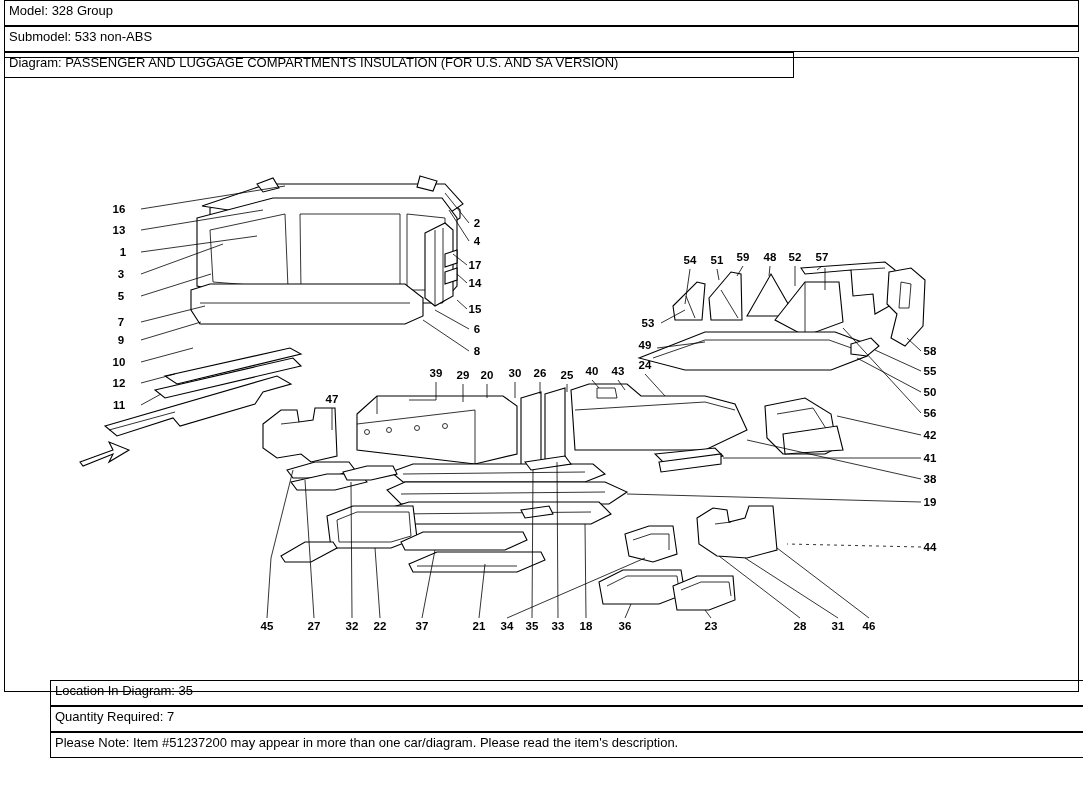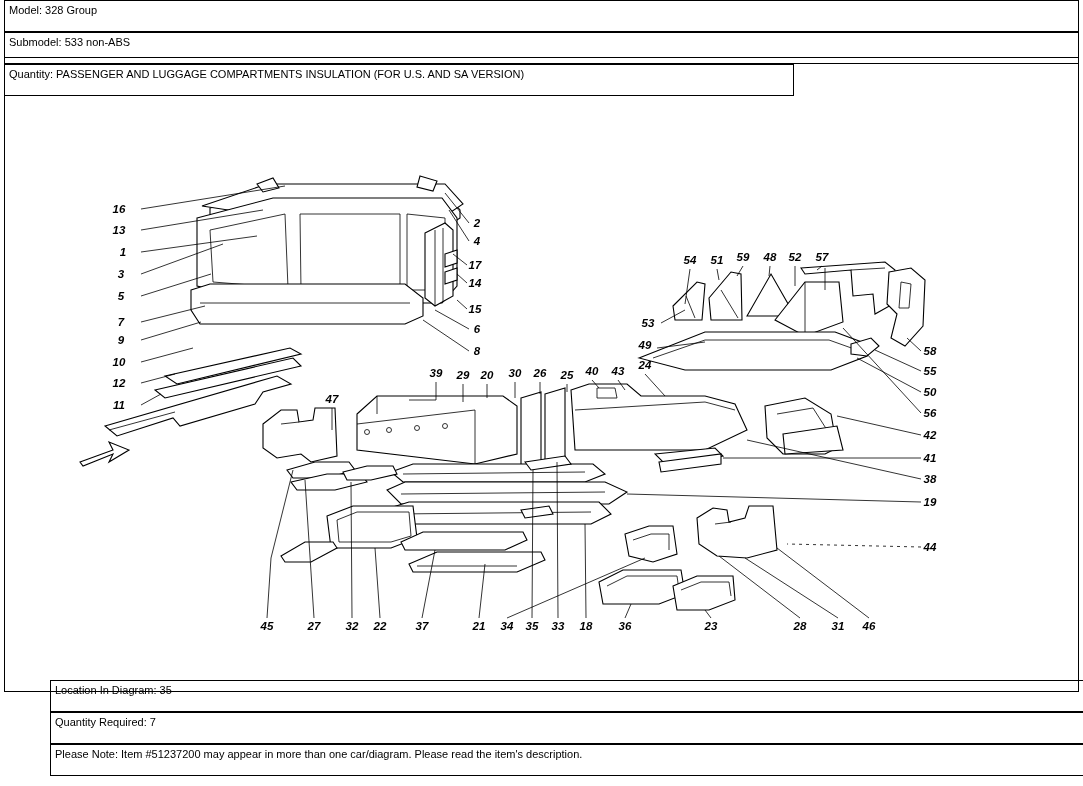--- a/index.html
+++ b/index.html
@@ -23,42 +23,41 @@
   
   .info-table {
     position: absolute;
     left: 4px;
     top: 0px;
     width: 1075px;
     border-collapse: collapse;
   }
   .info-row {
     border: 1px solid #000;
-    height: 32px;
+    height: 26px;
     box-sizing: border-box;
     padding: 1px 4px;
-    font-size: 11px;
+    font-size: 13px;
     line-height: 17px;
     white-space: nowrap;
     overflow: hidden;
   }
   .info-row.wide { width: 1075px; }
   .info-row.narrow { width: 790px; }
 
   
   .drawing-frame {
     position: absolute;
     left: 4px;
     top: 57px;
     width: 1075px;
     height: 635px;
     border: 1px solid #000;
     box-sizing: border-box;
     overflow: hidden;
-    font-style: italic;
   }
   .drawing-frame svg {
     position: absolute;
     left: 0;
     top: 0;
   }
   
   .footer {
     position: absolute;
     left: 4px;
@@ -96,21 +95,21 @@
   }
 </style>
 </head>
 <body>
 
 <div class="page">
 
   <div class="info-table">
     <div class="info-row wide">Model: 328 Group</div>
     <div class="info-row wide">Submodel: 533 non-ABS</div>
-    <div class="info-row narrow">Quantity: PASSENGER AND LUGGAGE COMPARTMENTS INSULATION (FOR U.S. AND SA VERSION)</div>
+    <div class="info-row narrow">Diagram: PASSENGER AND LUGGAGE COMPARTMENTS INSULATION (FOR U.S. AND SA VERSION)</div>
   </div>
 
   <div class="drawing-frame">
     <svg width="1073" height="633" viewBox="0 0 1073 633" xmlns="http://www.w3.org/2000/svg">
 
       <g>
 
         <path class="part" d="M205,150 L270,132 L437,132 L455,152 L455,160 L437,172 L272,172 L205,158 Z" transform="translate(0,0)"></path>
         <path class="part-thin" d="M290,140 L420,140 L432,150 L300,150 Z"></path>
         <path class="part-thin" d="M300,150 L432,150"></path>

